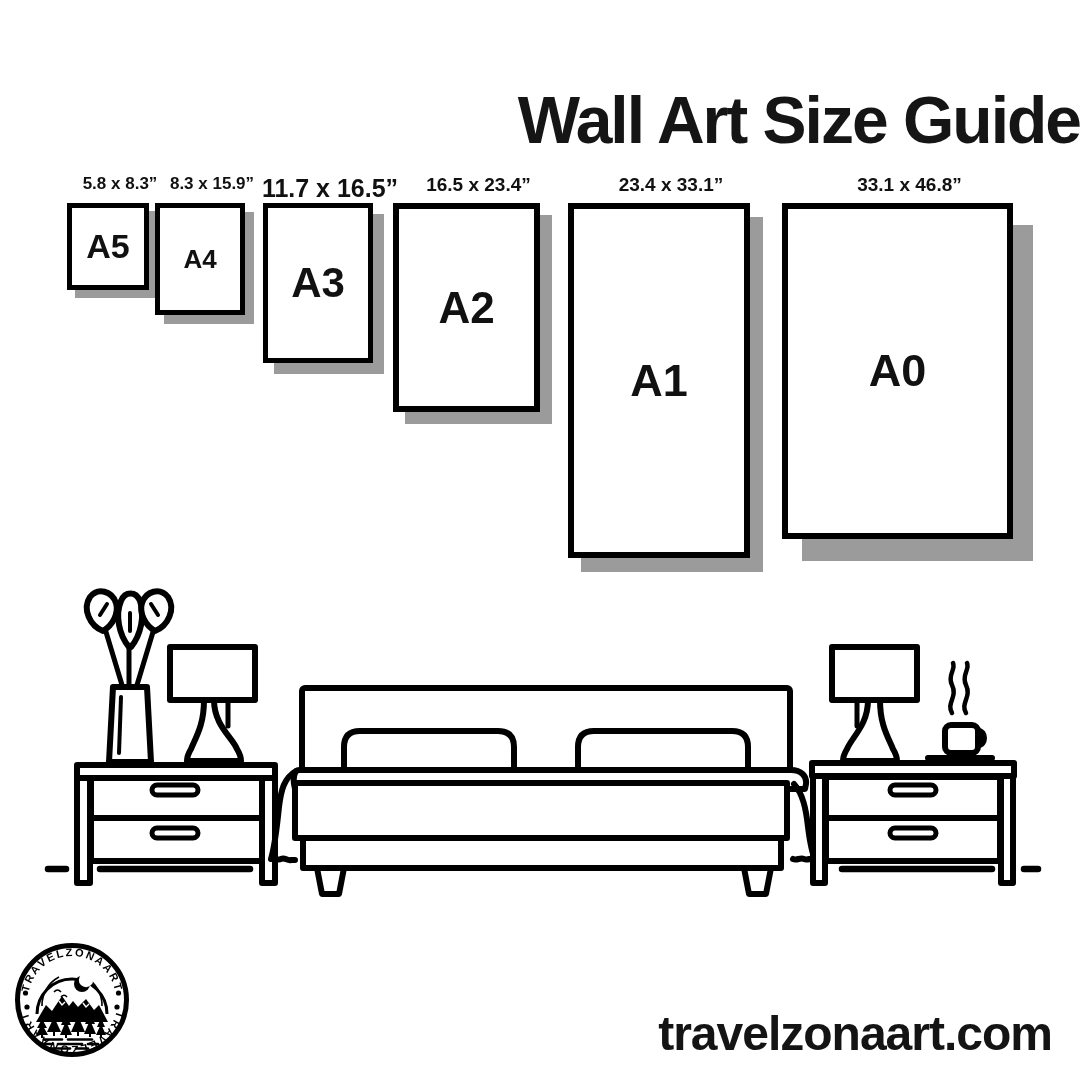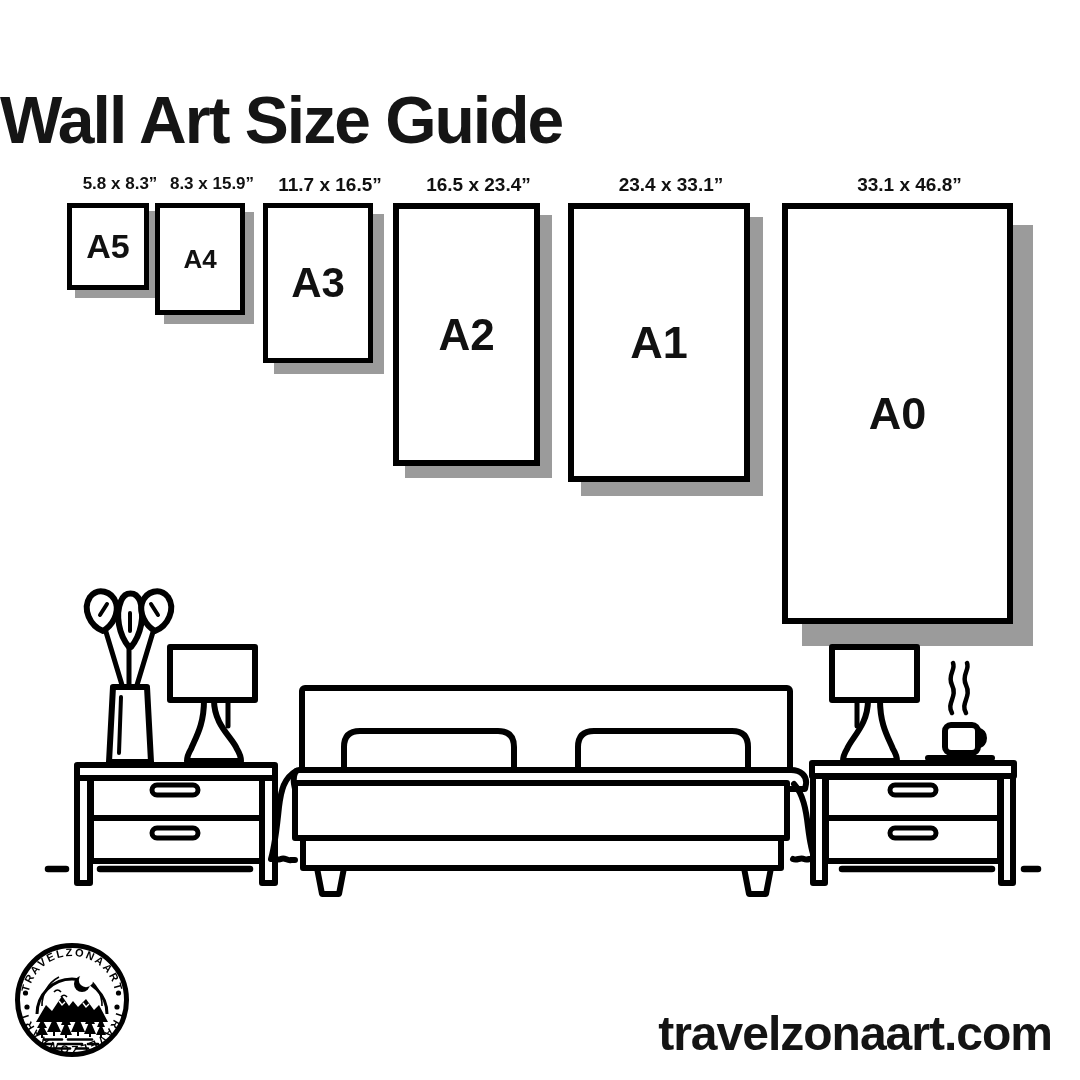--- a/index.html
+++ b/index.html
@@ -4,21 +4,21 @@
 <style>
   html,body{margin:0;padding:0}
   body{
     width:1080px;height:1080px;position:relative;overflow:hidden;
     background:#ffffff;font-family:"Liberation Sans",sans-serif;color:#111;
   }
   *{box-sizing:border-box}
 
   
   .page-title{
-    position:absolute;top:38px;left:0;right:0;text-align:left;
+    position:absolute;top:38px;left:0;right:0;text-align:right;
     font-size:66px;font-weight:700;letter-spacing:-2px;color:#151515;
   }
 
   
   .size-item{position:absolute;top:203px}
   .paper-box{
     position:relative;background:#fff;border:5px solid #000;
     display:flex;align-items:center;justify-content:center;
   }
   .dim-label{
@@ -33,34 +33,34 @@
   .s-a5 .dim-label{font-size:17px}
 
   .s-a4{left:155px}
   .s-a4 .paper-box{width:90px;height:112px;box-shadow:9px 9px 0 #9b9b9b}
   .s-a4 .code{font-size:26px}
   .s-a4 .dim-label{font-size:17px}
 
   .s-a3{left:263px}
   .s-a3 .paper-box{width:110px;height:160px;box-shadow:11px 11px 0 #9b9b9b}
   .s-a3 .code{font-size:42px}
-  .s-a3 .dim-label{font-size:19px}
+  .s-a3 .dim-label{font-size:25px}
 
   .s-a2{left:393px}
-  .s-a2 .paper-box{width:147px;height:263px;border-width:6px;box-shadow:12px 12px 0 #9b9b9b}
+  .s-a2 .paper-box{width:147px;height:209px;border-width:6px;box-shadow:12px 12px 0 #9b9b9b}
   .s-a2 .code{font-size:44px}
   .s-a2 .dim-label{font-size:19px}
 
   .s-a1{left:568px}
-  .s-a1 .paper-box{width:182px;height:279px;border-width:6px;box-shadow:13px 14px 0 #9b9b9b}
+  .s-a1 .paper-box{width:182px;height:355px;border-width:6px;box-shadow:13px 14px 0 #9b9b9b}
   .s-a1 .code{font-size:45px}
   .s-a1 .dim-label{font-size:19px}
 
   .s-a0{left:782px}
-  .s-a0 .paper-box{width:231px;height:421px;border-width:6px;box-shadow:20px 22px 0 #9b9b9b}
+  .s-a0 .paper-box{width:231px;height:336px;border-width:6px;box-shadow:20px 22px 0 #9b9b9b}
   .s-a0 .code{font-size:45px}
   .s-a0 .dim-label{font-size:19px}
 
   
   .bedroom{position:absolute;left:0;top:585px;width:1080px;height:320px}
 
   
   .logo{position:absolute;left:12px;top:938px;width:120px;height:124px}
   .logo-text{font-family:"Liberation Sans",sans-serif;font-weight:700;font-size:11px;letter-spacing:2px}
 

